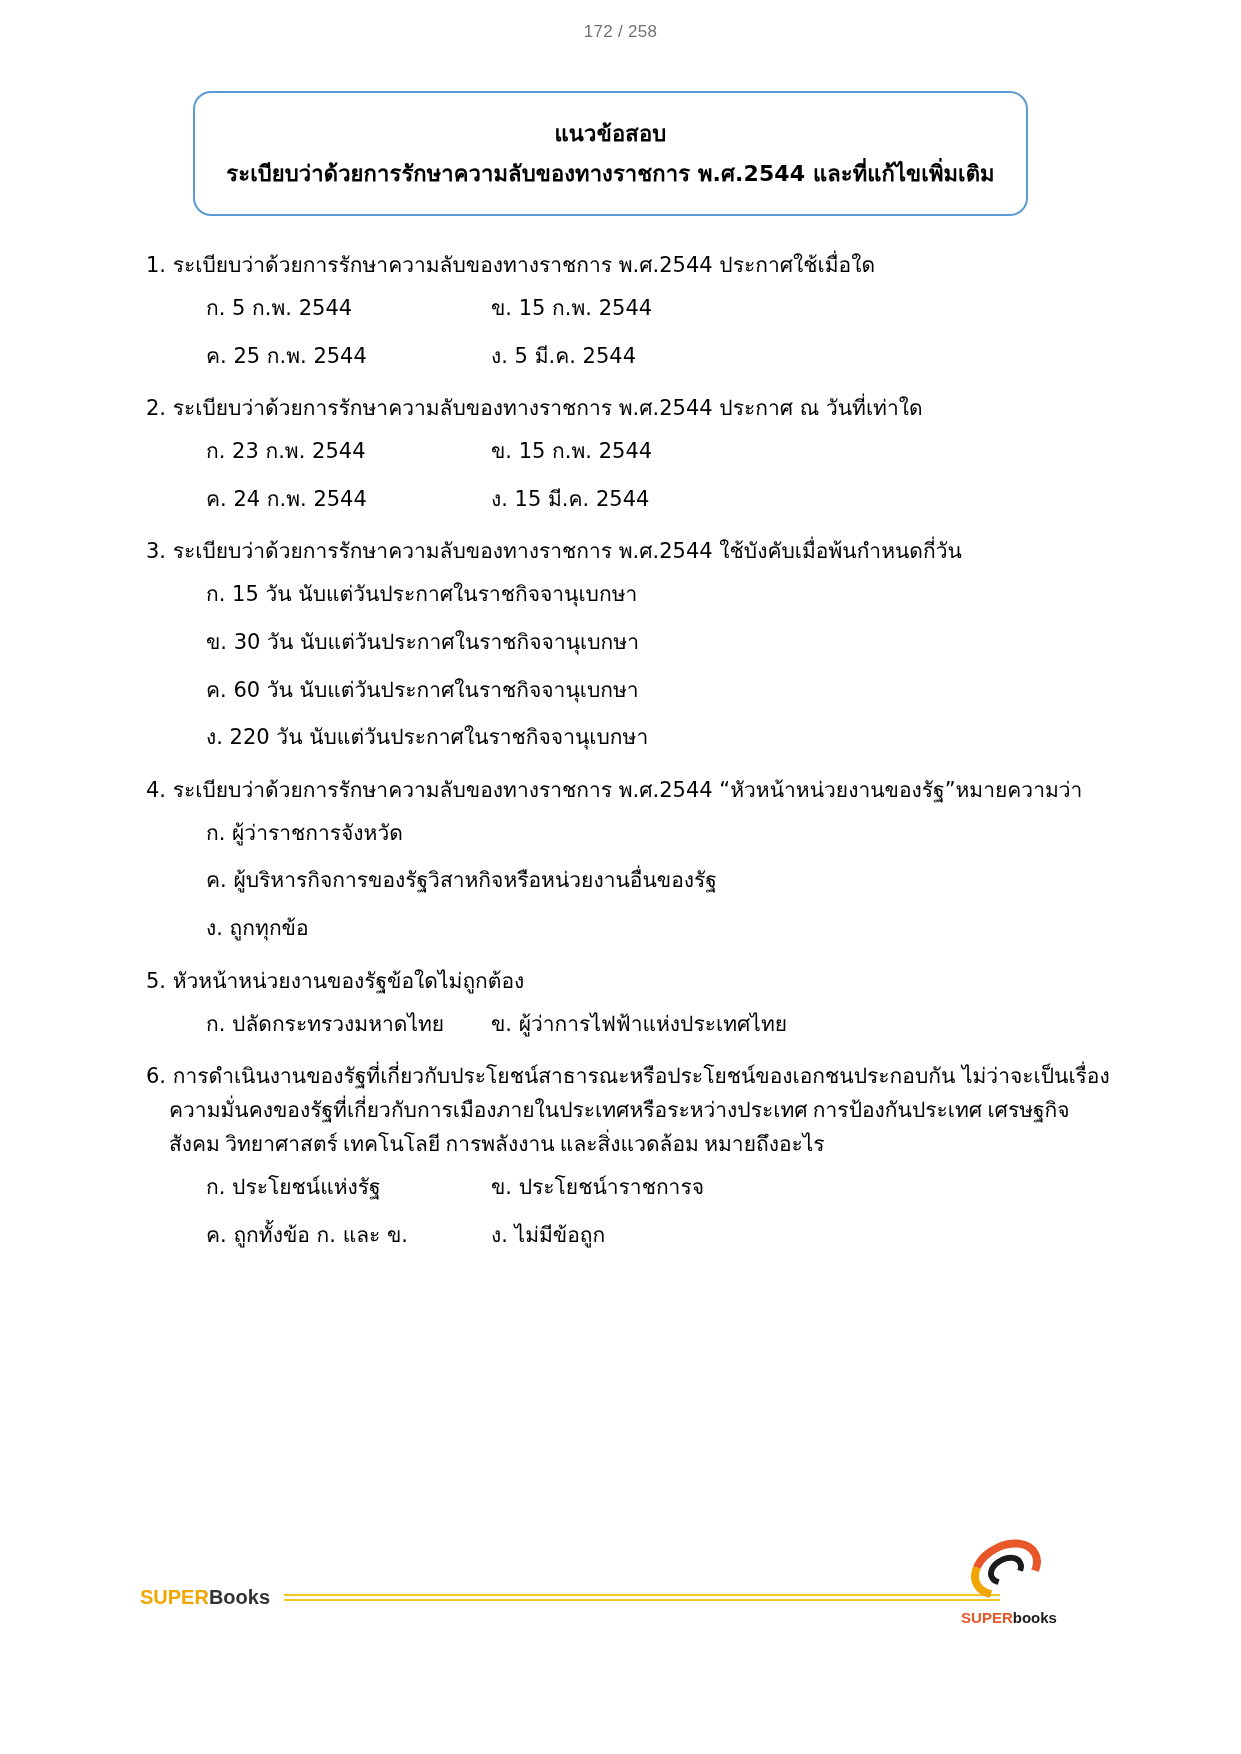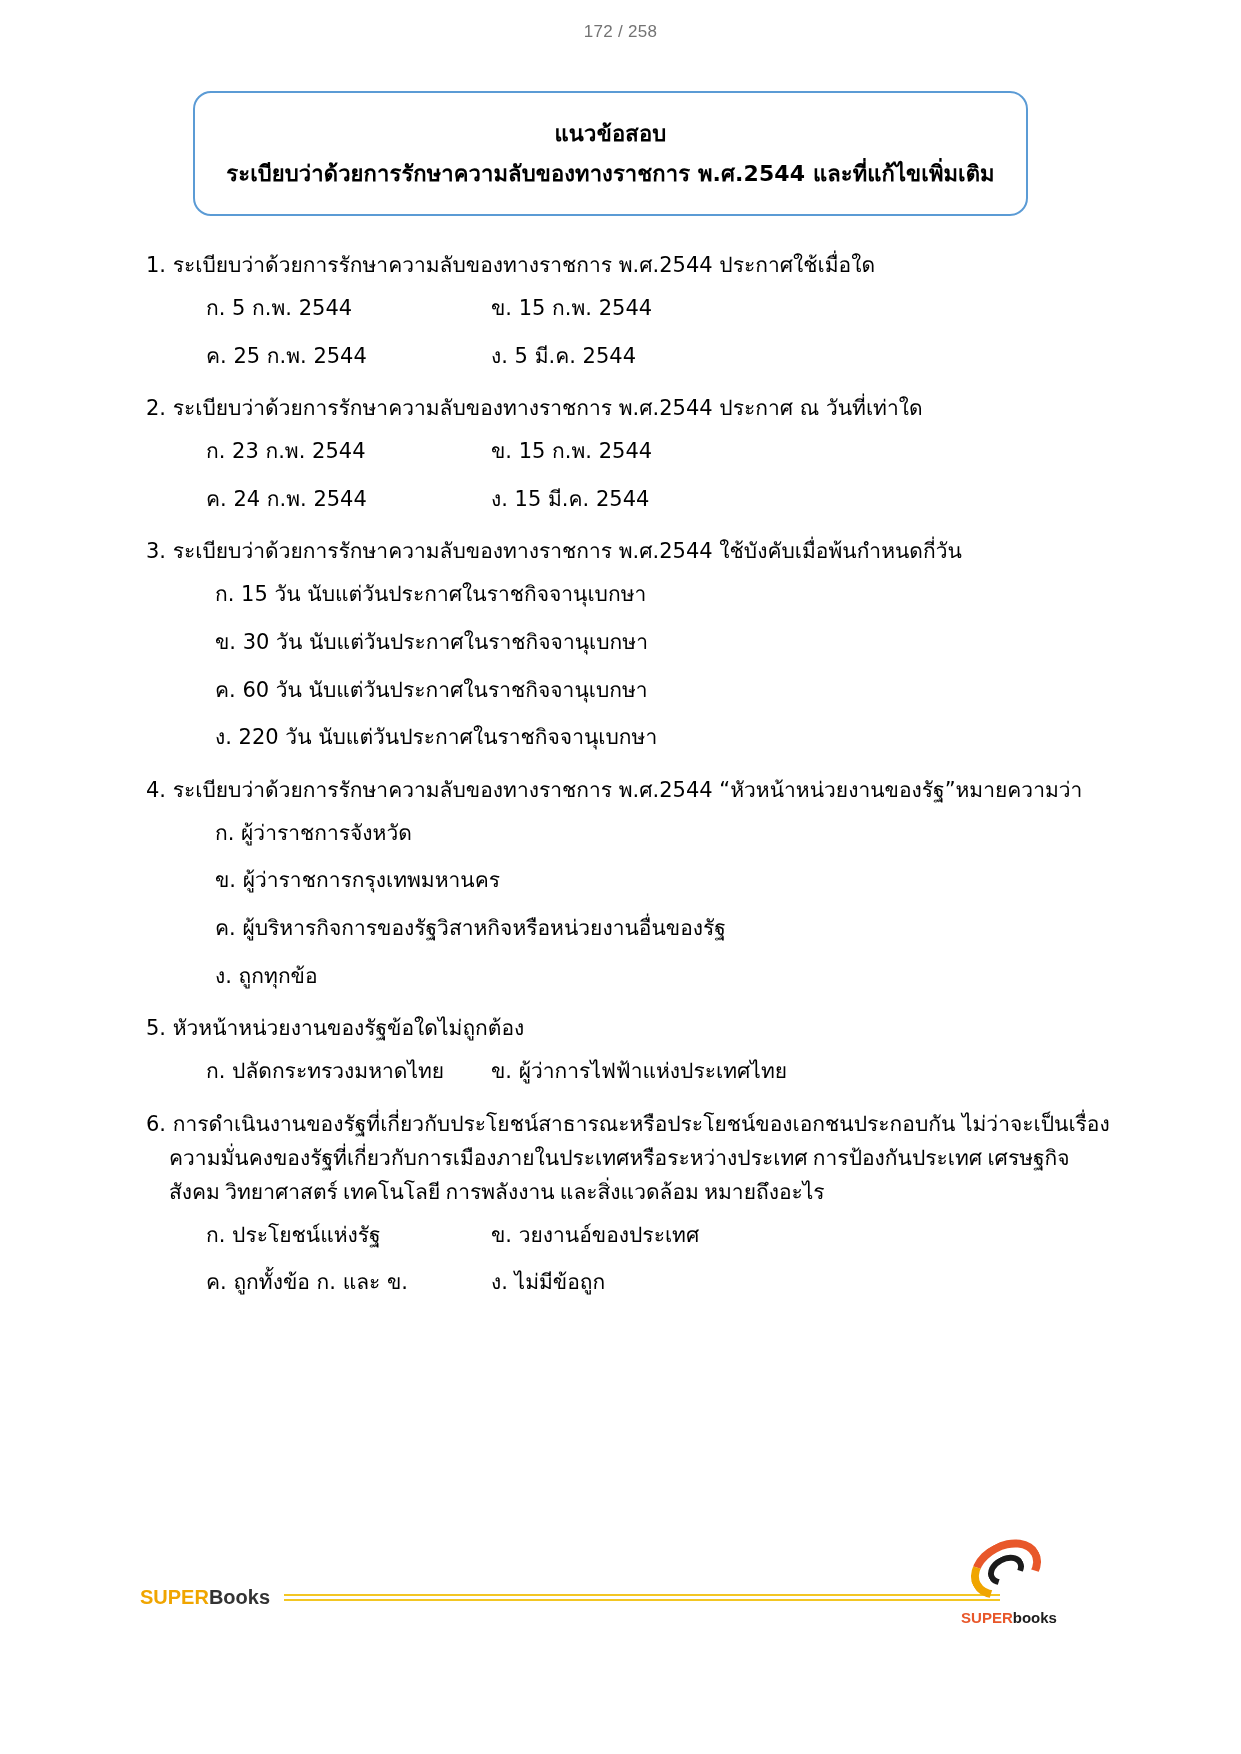--- a/index.html
+++ b/index.html
@@ -107,21 +107,20 @@
   }
   .opt-row .col-b {
     font-size: 21px;
     padding-left: 0;
   }
 
   .opts-one-col {
     display: block;
     padding-left: 146px;
     padding-top: 10px;
-    margin-left: 9px;
   }
   .opt-single {
     font-size: 21px;
     line-height: 1.6;
     padding-left: 60px;
     padding-bottom: 14px;
   }
 
   .footer {
     position: absolute;
@@ -260,21 +259,20 @@
         <div class="opt-single">ข. 30 วัน นับแต่วันประกาศในราชกิจจานุเบกษา</div>
         <div class="opt-single">ค. 60 วัน นับแต่วันประกาศในราชกิจจานุเบกษา</div>
         <div class="opt-single">ง. 220 วัน นับแต่วันประกาศในราชกิจจานุเบกษา</div>
       </div>
     </div>
 
     <div class="question-block">
       <div class="q-text">4. ระเบียบว่าด้วยการรักษาความลับของทางราชการ พ.ศ.2544 “หัวหน้าหน่วยงานของรัฐ”หมายความว่า</div>
       <div class="opts-one-col">
         <div class="opt-single">ก. ผู้ว่าราชการจังหวัด</div>
-        <div class="opt-single">ข. ผู้ว่าราชการกรุงเทพมหานคร</div>
         <div class="opt-single">ค. ผู้บริหารกิจการของรัฐวิสาหกิจหรือหน่วยงานอื่นของรัฐ</div>
         <div class="opt-single">ง. ถูกทุกข้อ</div>
       </div>
     </div>
 
     <div class="question-block">
       <div class="q-text">5. หัวหน้าหน่วยงานของรัฐข้อใดไม่ถูกต้อง</div>
       <div class="opts-two-col">
         <div class="opt-row">
           <div class="col-a">ก. ปลัดกระทรวงมหาดไทย</div>
@@ -285,21 +283,21 @@
 
     <div class="question-block">
       <div class="q-text">
         <span>6. การดำเนินงานของรัฐที่เกี่ยวกับประโยชน์สาธารณะหรือประโยชน์ของเอกชนประกอบกัน ไม่ว่าจะเป็นเรื่อง</span>
         <span class="cont">ความมั่นคงของรัฐที่เกี่ยวกับการเมืองภายในประเทศหรือระหว่างประเทศ การป้องกันประเทศ เศรษฐกิจ</span>
         <span class="cont">สังคม วิทยาศาสตร์ เทคโนโลยี การพลังงาน และสิ่งแวดล้อม หมายถึงอะไร</span>
       </div>
       <div class="opts-two-col">
         <div class="opt-row">
           <div class="col-a">ก. ประโยชน์แห่งรัฐ</div>
-          <div class="col-b">ข. วยงานอ์ของประเทศ</div>
+          <div class="col-b">ข. ประโยชน์าราชการจ</div>
         </div>
         <div class="opt-row">
           <div class="col-a">ค. ถูกทั้งข้อ ก. และ ข.</div>
           <div class="col-b">ง. ไม่มีข้อถูก</div>
         </div>
       </div>
     </div>
 
   </div>
 

